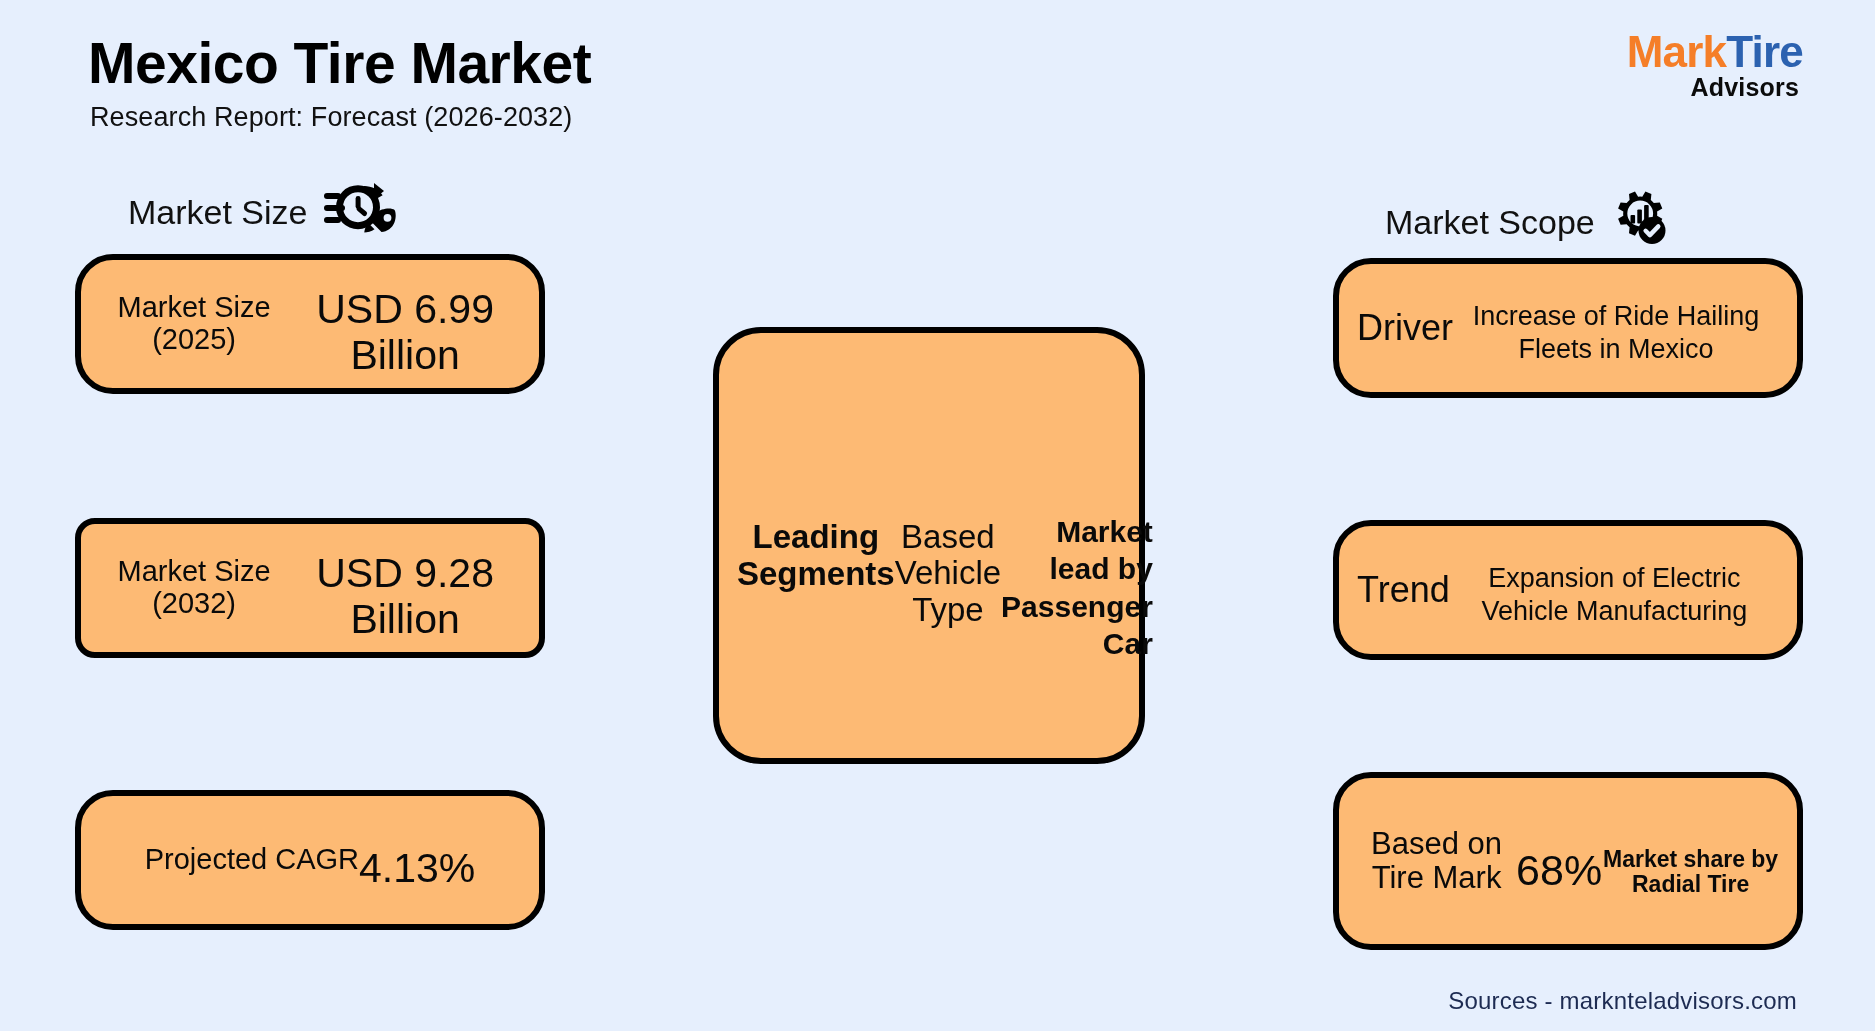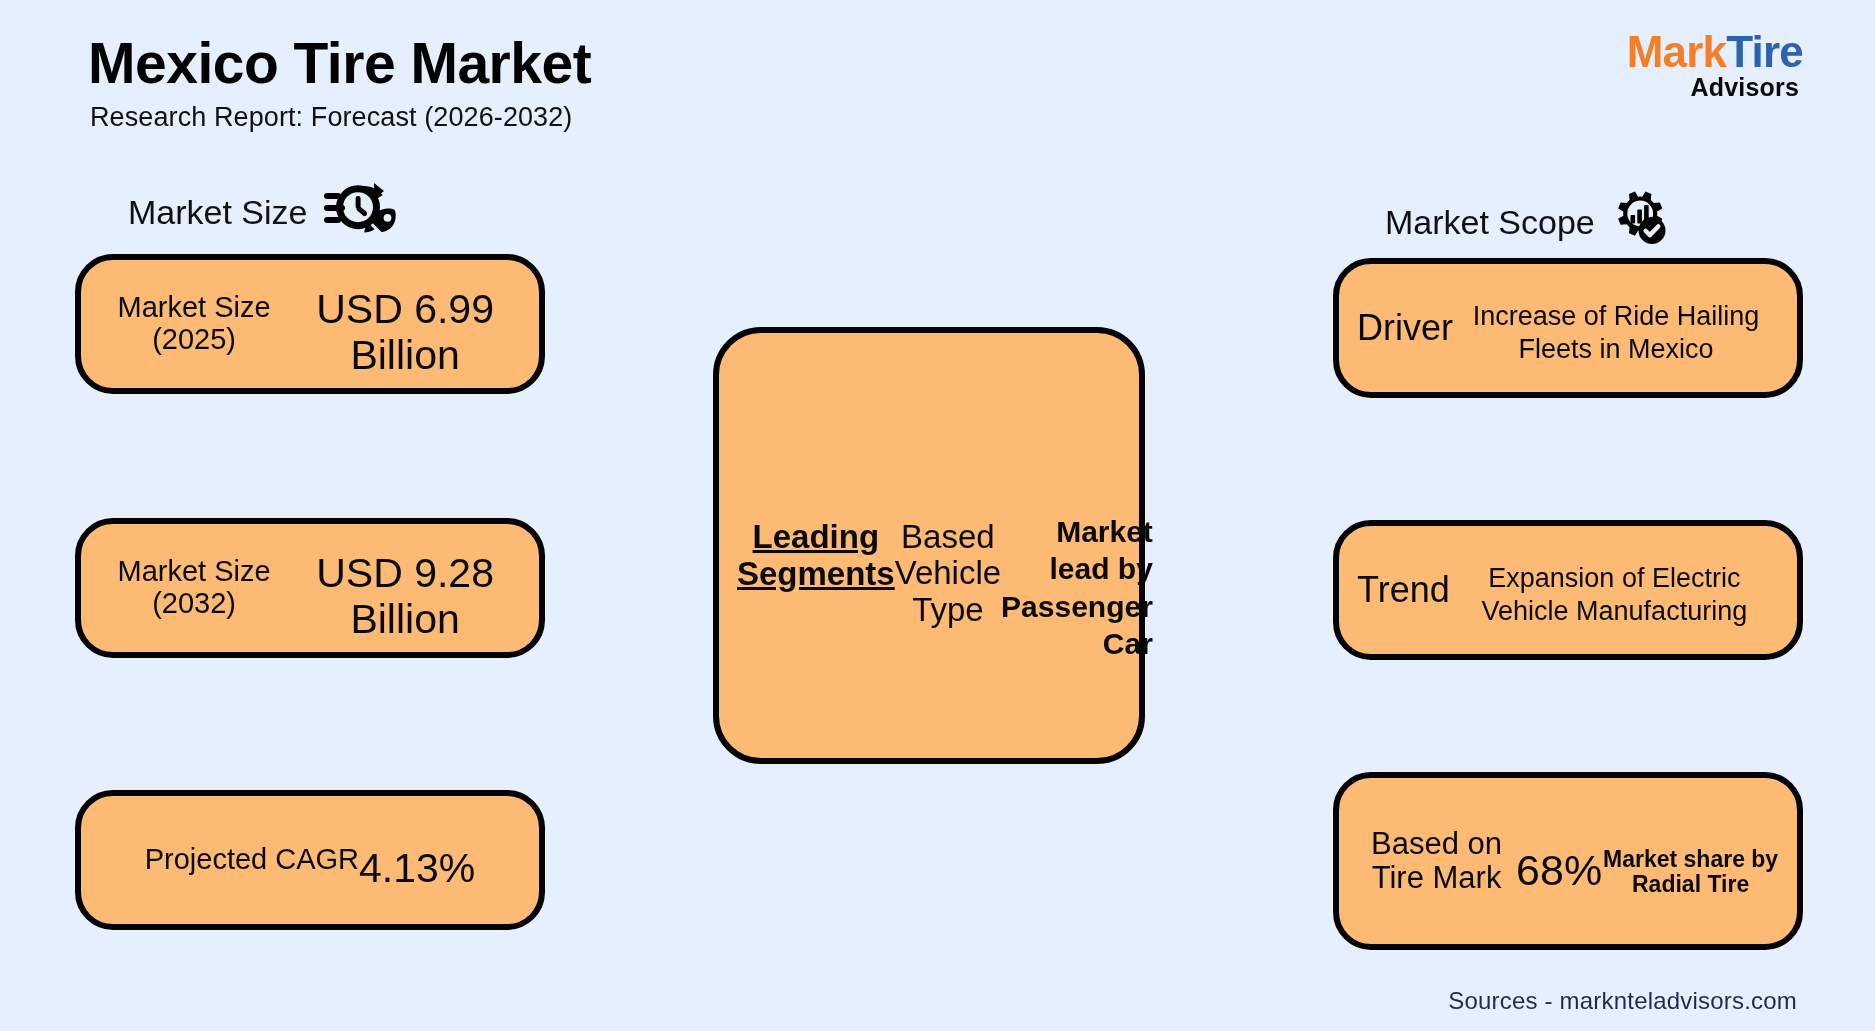--- a/index.html
+++ b/index.html
@@ -89,21 +89,21 @@
     flex-direction: row;
     align-items: center;
     justify-content: center;
     text-align: center;
     padding: 10px 18px;
   }
 
   
   .card-left { left: 75px; width: 470px; }
   #card-size-2025 { top: 254px;  height: 140px; }
-  #card-size-2032 { top: 518px;  height: 140px; }
+  #card-size-2032 { top: 518px;  height: 140px; border-radius: 20px; }
   #card-cagr      { top: 790px;  height: 140px; }
 
   .card-left .label {
     font-size: 29px;
     font-weight: 500;
     line-height: 1.1;
   }
   .card-left .value {
     font-size: 41px;
     font-weight: 500;
@@ -118,21 +118,20 @@
     width: 432px;
     height: 437px;
     border-radius: 48px;
     justify-content: flex-start;
     padding-top: 30px;
   }
   #card-leading-segments .c-title {
     font-size: 33px;
     font-weight: 700;
     line-height: 1.1;
-    text-decoration: underline;
   }
   #card-leading-segments .c-sub {
     font-size: 33px;
     font-weight: 400;
     line-height: 1.1;
     margin-top: 36px;
   }
   #card-leading-segments .c-big {
     font-size: 68px;
     font-weight: 800;

